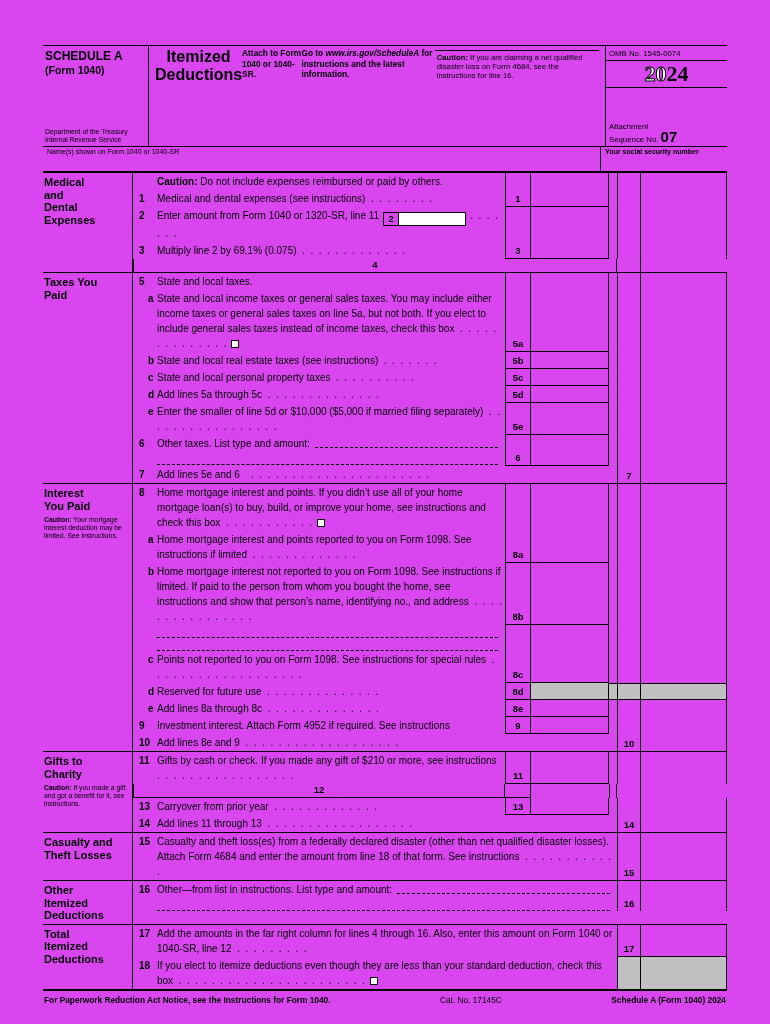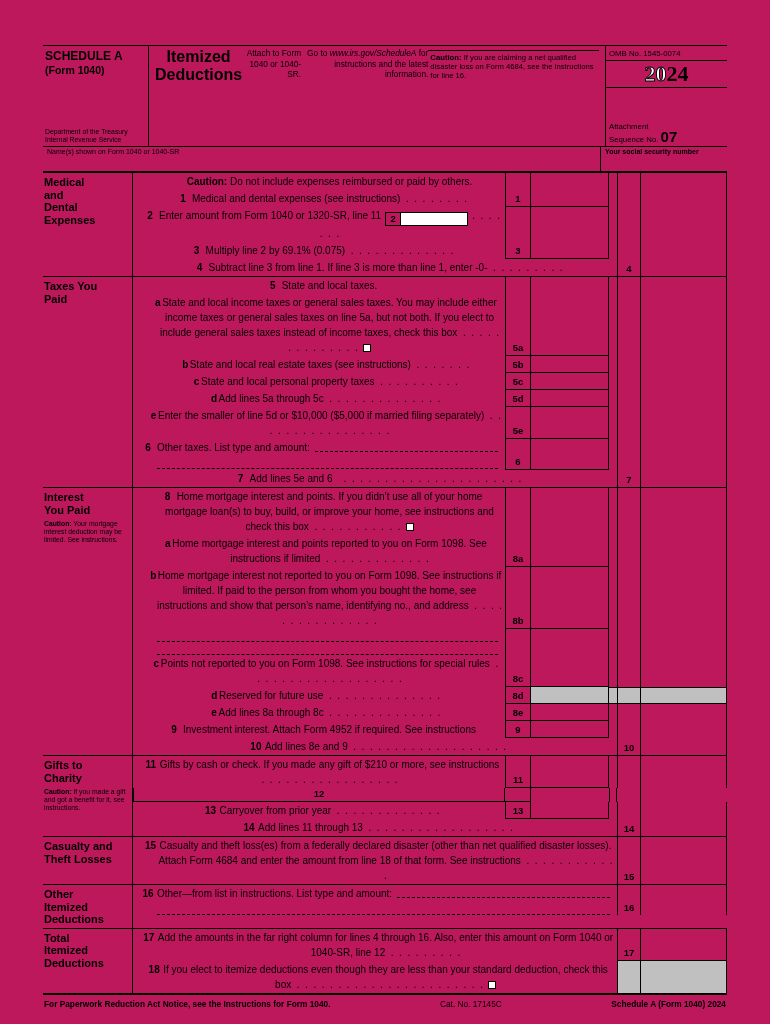--- a/index.html
+++ b/index.html
@@ -1,29 +1,29 @@
 <!DOCTYPE html>
 <html><head>
 <meta charset="utf-8">
 <style>
   * { margin:0; padding:0; box-sizing:border-box; }
   html,body { background:#ffffff; }
-  .page { width:770px; height:1024px; background:#be185d; color:#000;
+  .page { width:770px; height:1024px; background:#d946ef; color:#000;
           font-family:"Liberation Sans", sans-serif; padding:45px 43px 0; overflow:hidden; }
 
   
   .hdr { display:grid; grid-template-columns:106px 1fr 121px;
          border-top:1px solid #000; border-bottom:1px solid #000; }
   .hdr-l { border-right:1px solid #000; padding:3px 4px 2px 2px; display:flex; flex-direction:column; }
   .h-sched { font-size:12px; font-weight:bold; }
   .h-form  { font-size:10.5px; font-weight:bold; margin-top:1px; }
   .h-dept  { margin-top:auto; font-size:6.8px; line-height:8px; }
   .hdr-c { border-right:1px solid #000; display:flex; flex-direction:row; padding:2px 6px 0; }
   .h-title { text-align:center; font-size:16px; font-weight:bold; line-height:18px; }
-  .h-sub { text-align:right; font-size:8.3px; font-weight:normal; line-height:10.5px; }
+  .h-sub { text-align:left; font-size:8.3px; font-weight:bold; line-height:10.5px; }
   .h-sub i { font-style:italic; }
   .h-caution { border-top:1px solid #000; margin-top:2px; padding:2px 0 2px 2px;
                font-size:7.7px; line-height:9px; }
   .hdr-r { display:flex; flex-direction:column; font-size:7.8px; }
   .h-omb { padding:3px 3px 2px; border-bottom:1px solid #000; }
   .h-year { border-bottom:1px solid #000; text-align:center; font-size:22px; font-weight:bold;
             line-height:24px; padding:1px 0; font-family:"Liberation Serif", serif; }
   .y20 { color:#fff; -webkit-text-stroke:1px #000; }
   .h-att { padding:2px 3px; line-height:9.5px;margin-top:32px; }
   .h-att b { font-size:15px; }
@@ -33,21 +33,21 @@
   .nr-l { padding:1px 4px; font-size:7px; }
   .nr-r { border-left:1px solid #000; padding:1px 4px; font-size:7px; font-weight:bold; }
 
   
   .table { border-bottom:2px solid #000; }
   .sec { display:grid; grid-template-columns:90px 1fr; }
   .sec + .sec { border-top:1px solid #000; }
   .sec-label { border-right:1px solid #000; padding:3px 2px 2px 1px; }
   .sec-title { font-size:11px; font-weight:bold; line-height:12.5px; white-space:pre-line; }
   .sec-note { margin-top:4px; font-size:6.8px; line-height:8px; }
-  .row  { display:grid; grid-template-columns:1fr 26px 78px 8px 24px 86px;text-align:center; }
+  .row  { display:grid; grid-template-columns:1fr 26px 78px 8px 24px 86px; }
   .roww { grid-template-columns:1fr 24px 86px; }
   .cb { padding:0 3px 0 6px; font-size:10px; line-height:15px; }
   .cb p { padding:1px 0 1px 18px; text-indent:-18px; }
   .cb p.pf { display:flex; padding-left:0; text-indent:0; }
   .pf .mk { flex:0 0 18px; }
   .mk { display:inline-block; width:18px; font-weight:bold; text-indent:0; }
   .mkl { padding-left:9px; }
   .txt { white-space:pre-wrap; }
   .chk { display:inline-block; width:8px; height:8px; border:1px solid #000;
          margin-left:5px; vertical-align:-1px; background:#fff; }
@@ -153,23 +153,20 @@
           <div class="cb">
               <p><span class="mk">3</span><span class="txt">Multiply line 2 by 69.1% (0.075)  .  .  .  .  .  .  .  .  .  .  .  .  .</span></p>
             </div>
           <div class="cml bb">3</div>
             <div class="cmb bb"></div>
             <div class="cg"></div>
             <div class="crl"></div>
             <div class="crb"></div>
         </div>
         <div class="row roww">
-          <div class="cb">
-              <p><span class="mk">4</span><span class="txt">Subtract line 3 from line 1. If line 3 is more than line 1, enter -0-  .  .  .  .  .  .  .  .  .</span></p>
-            </div>
           <div class="crl">4</div>
             <div class="crb"></div>
         </div>
       </div>
     </div>
 
     <div class="sec">
       <div class="sec-label">
         <div class="sec-title">Taxes You
 Paid</div>

